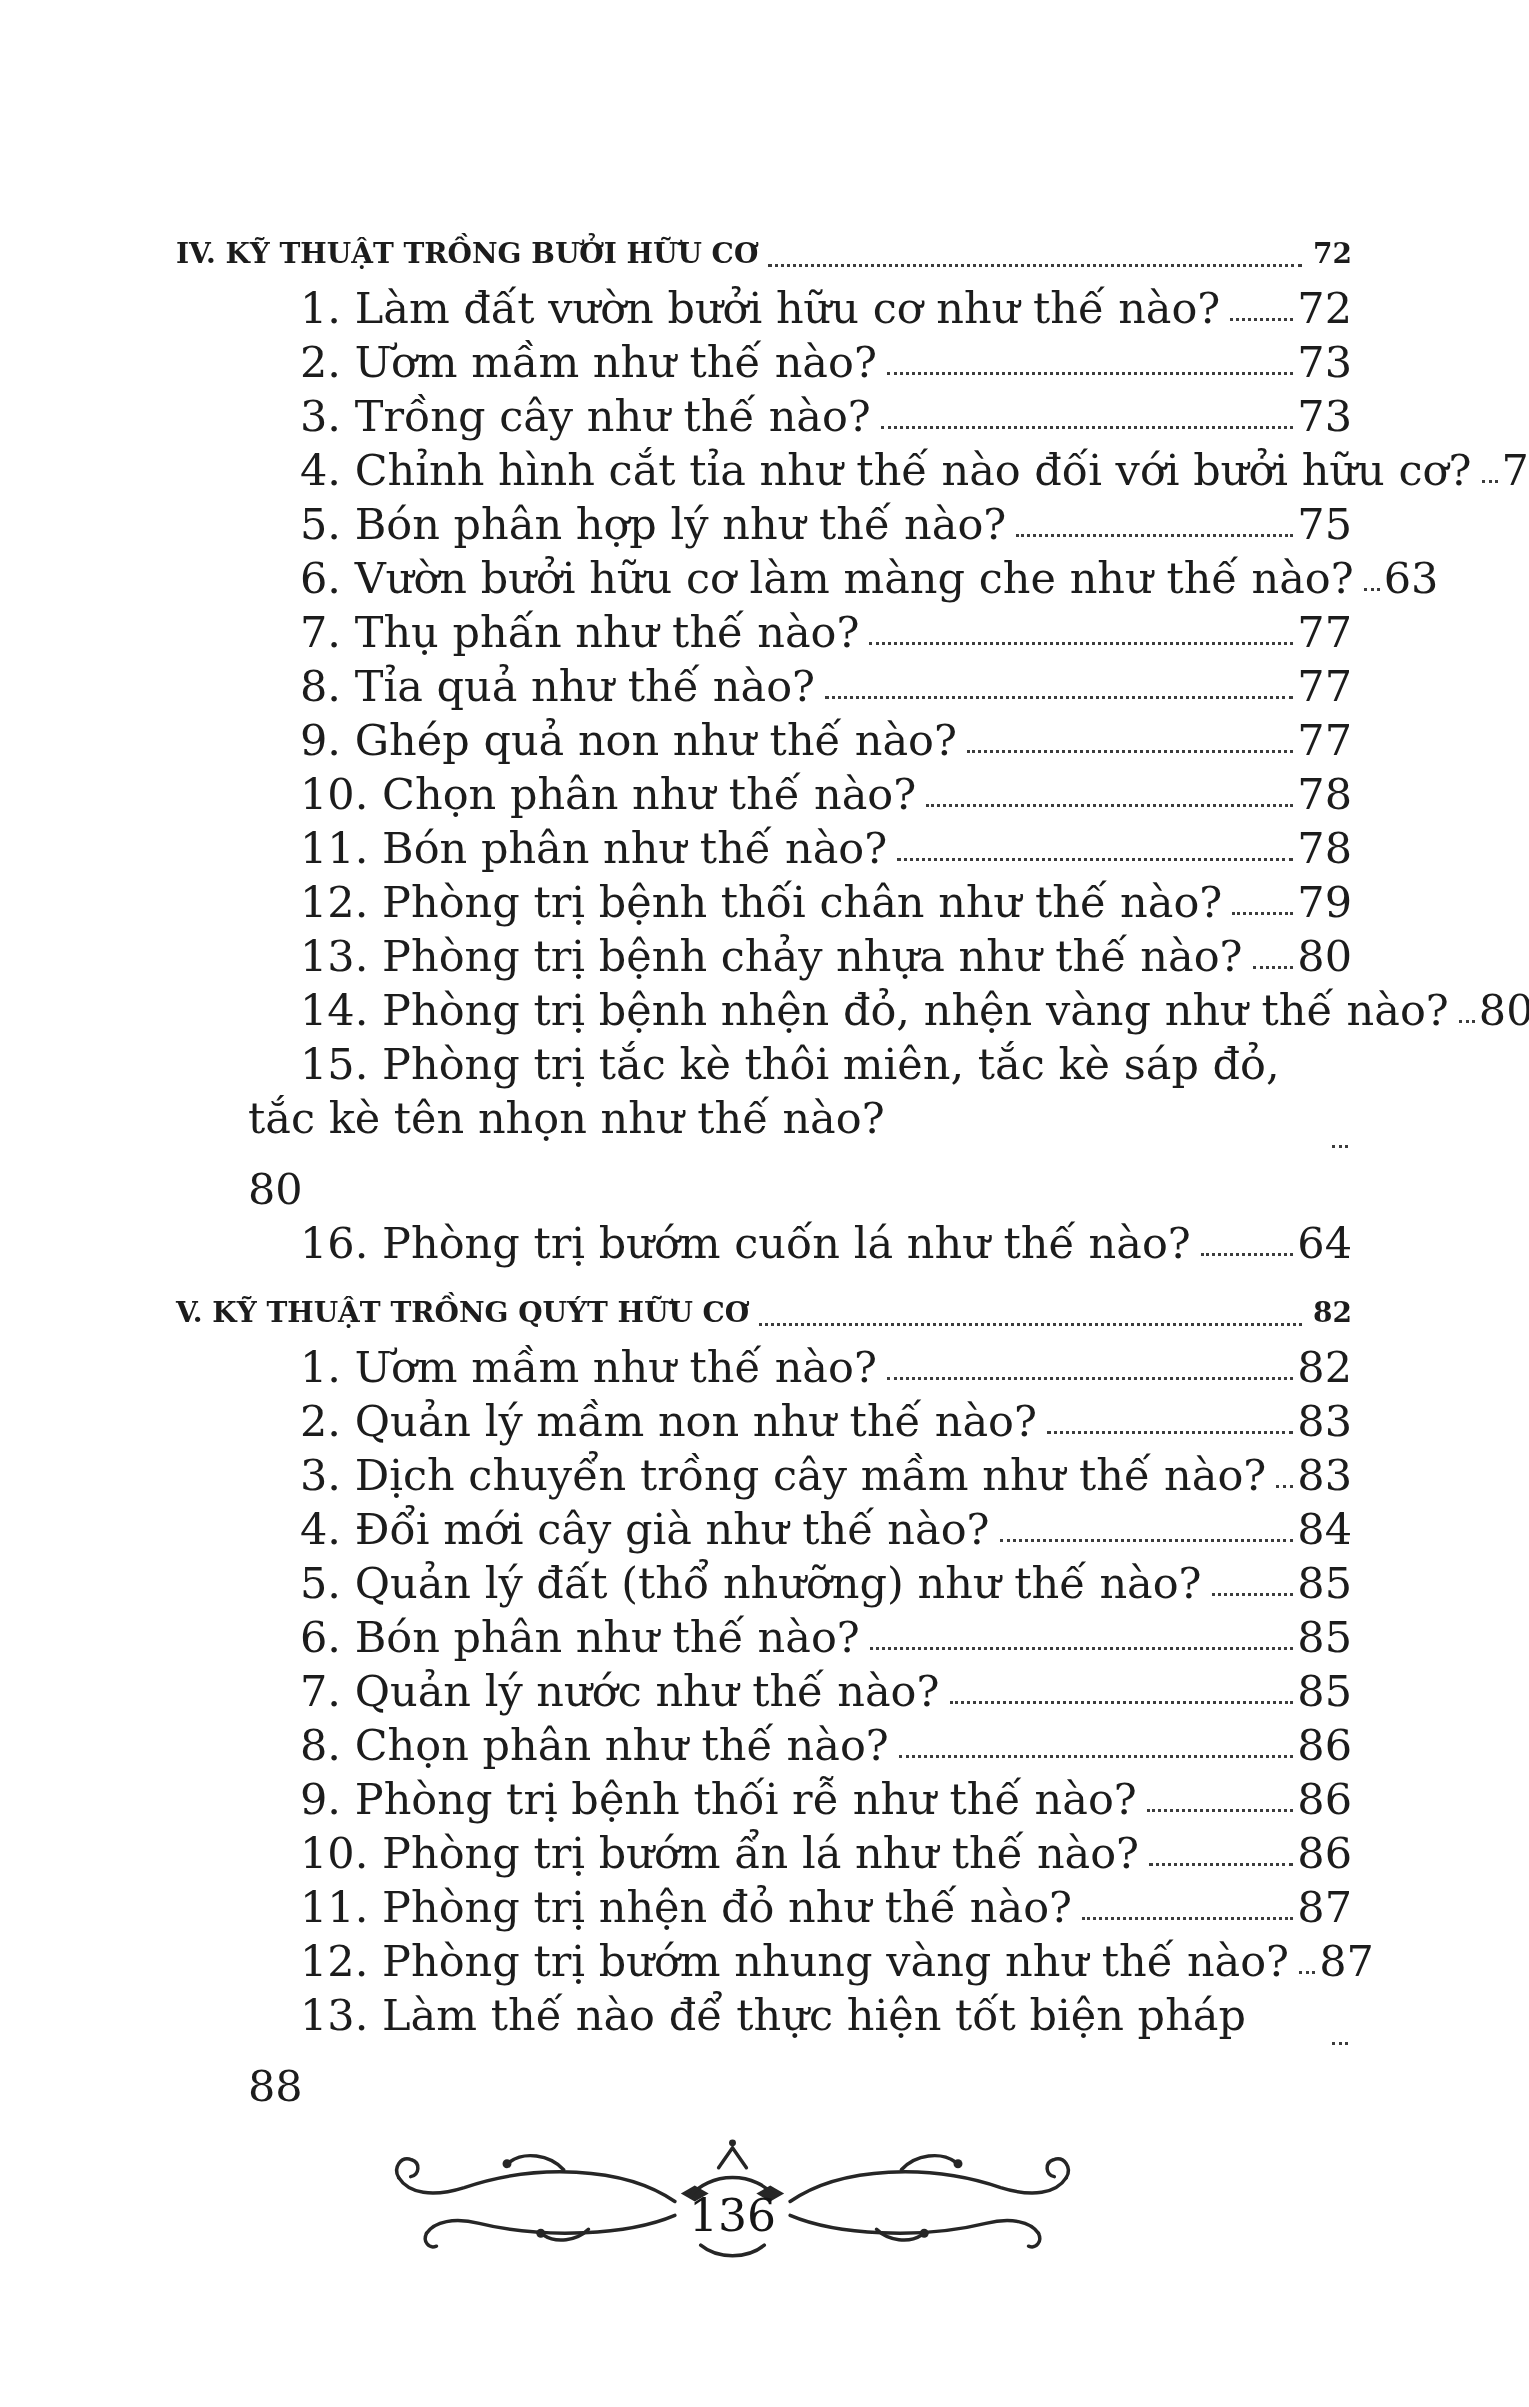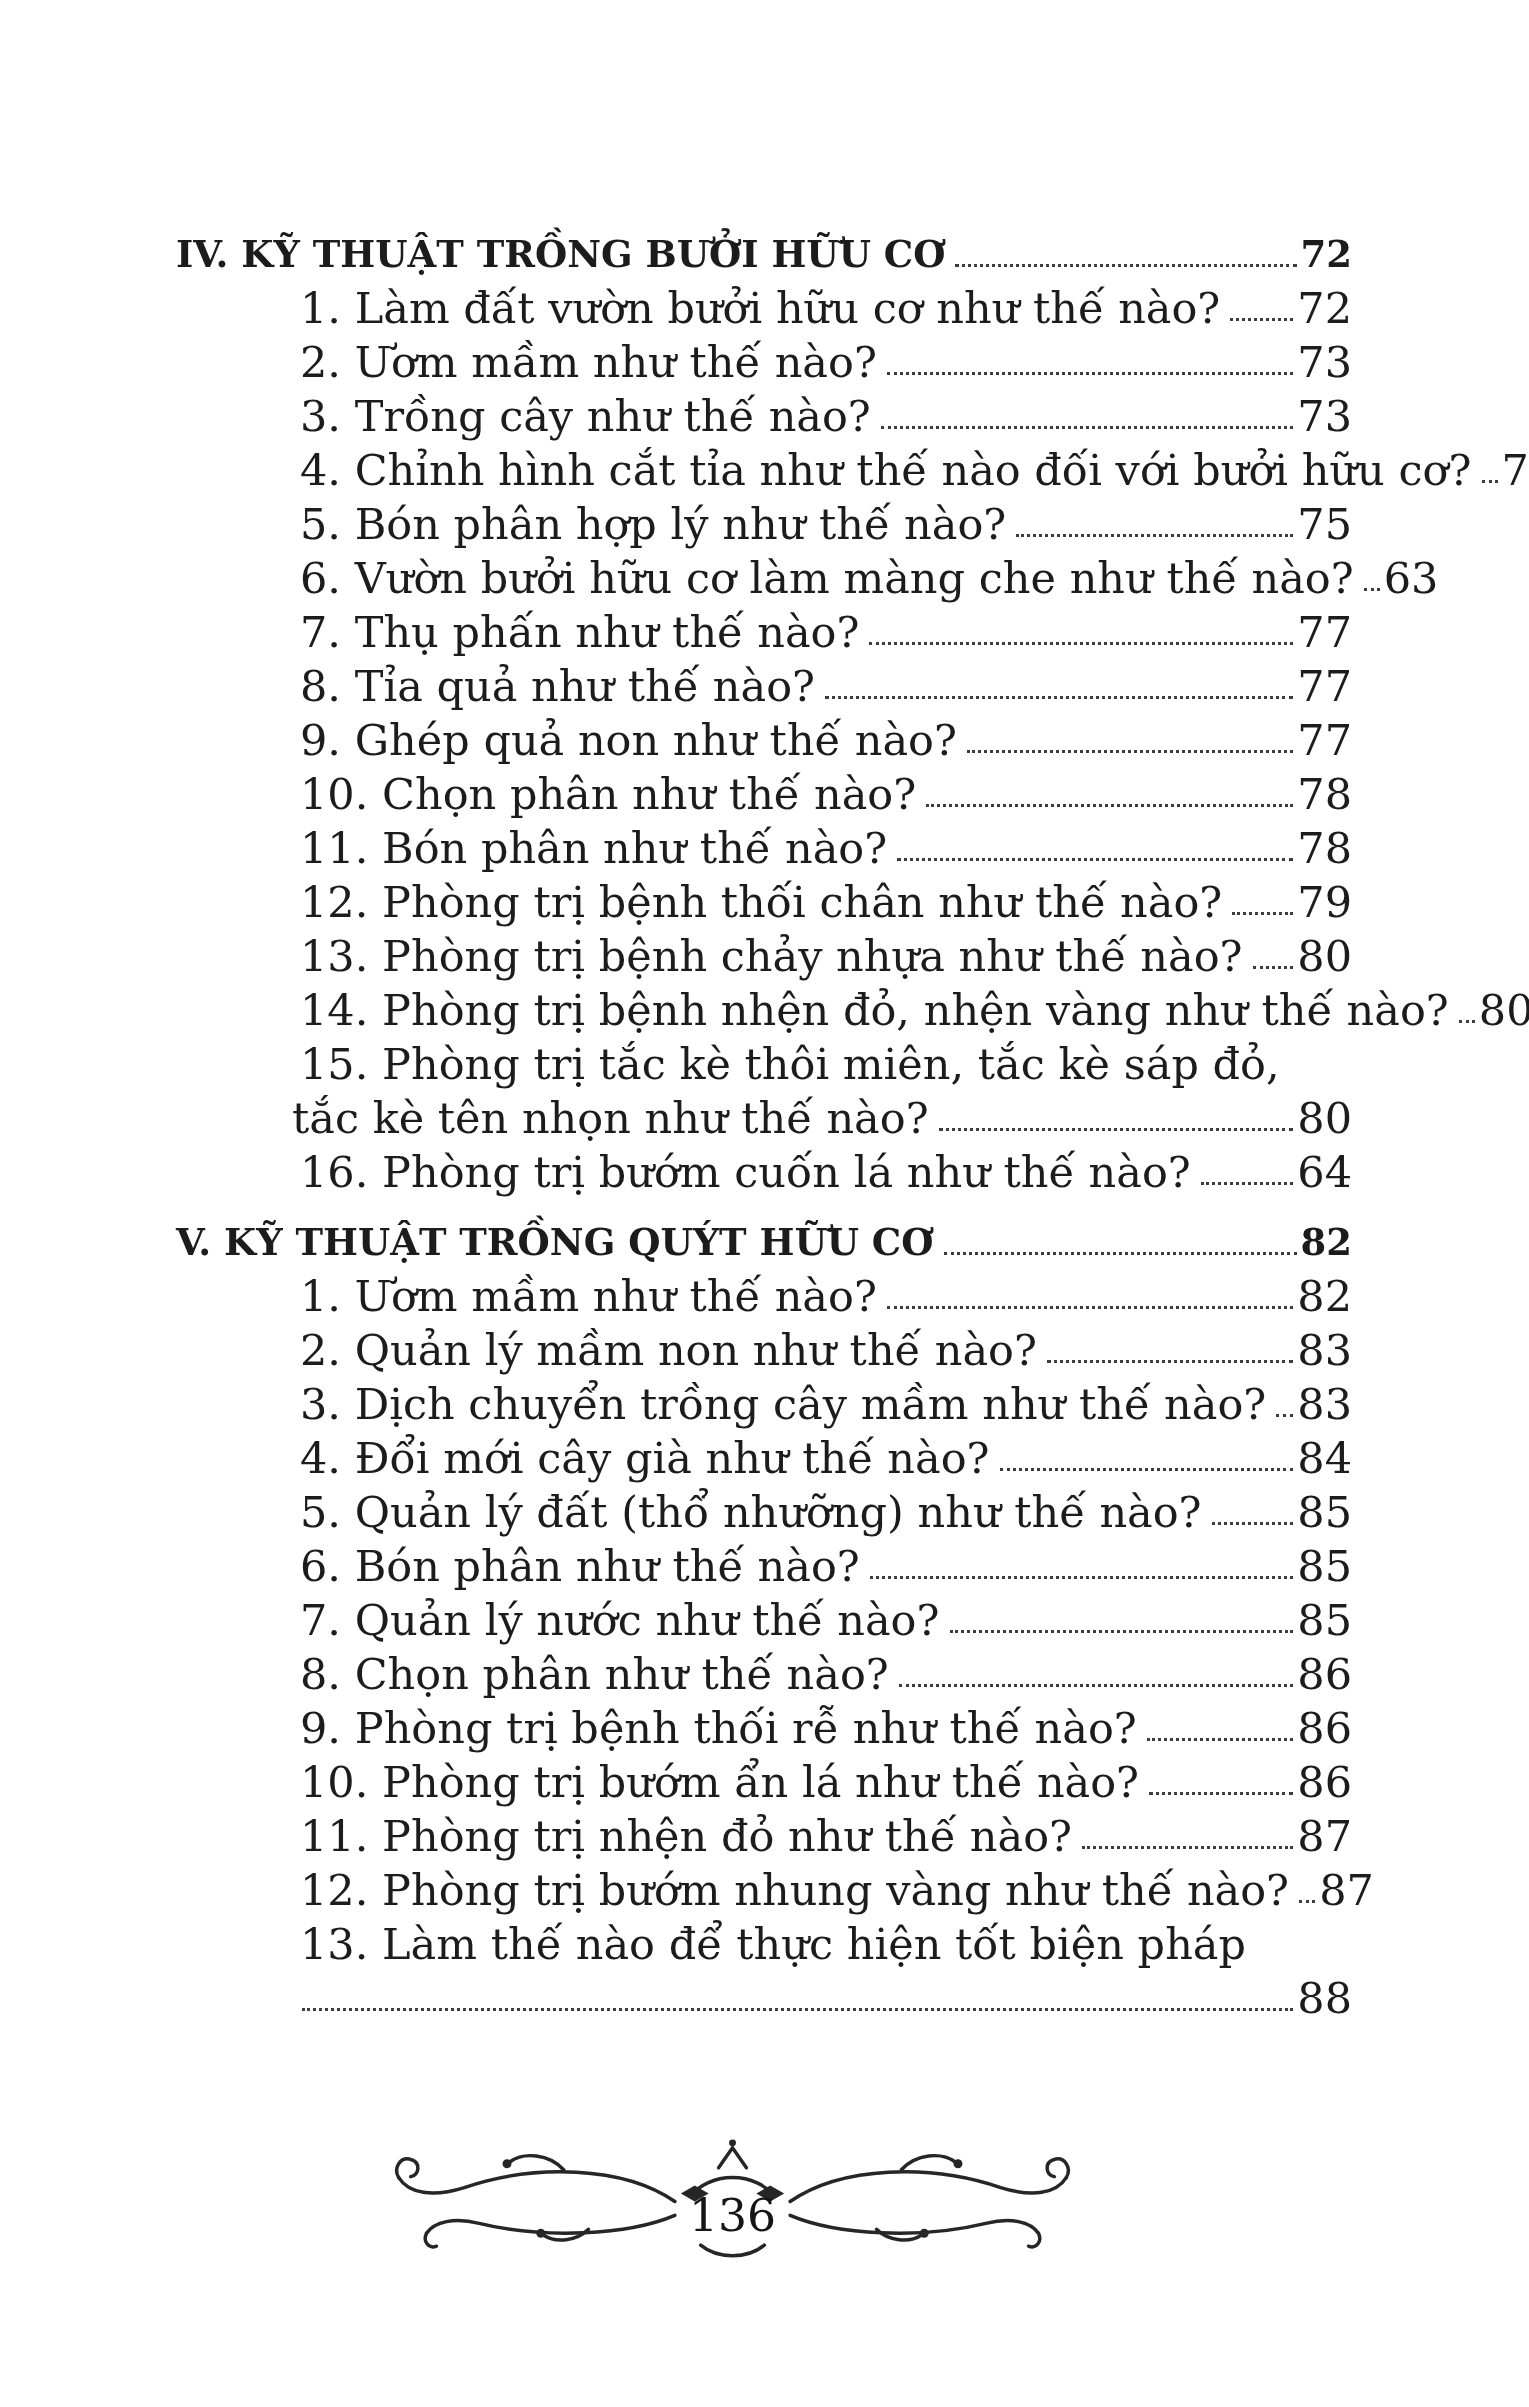--- a/index.html
+++ b/index.html
@@ -19,25 +19,25 @@
     width: 1176px;
   }
   .toc-row {
     display: flex;
     align-items: baseline;
     font-size: 43px;
     line-height: 54px;
   }
   .heading-row {
     font-weight: bold;
-    font-size: 37px;
+    font-size: 28px;
   }
   .toc-section + .toc-section { margin-top: 16px; }
   .toc-item .toc-row { margin-left: 124px; }
-  .toc-item .toc-row.continuation { margin-left: 116px; }
+  .toc-item .toc-row.continuation { margin-left: 72px; flex-direction: column; }
   .label { flex: 0 0 auto; white-space: nowrap; }
   .leader {
     flex: 1 1 auto;
     min-width: 16px;
     align-self: flex-end;
     margin: 0 4px 14px 10px;
     border-bottom: 3.2px dotted #3c3c3c;
   }
   .pagenum {
     flex: 0 0 auto;

